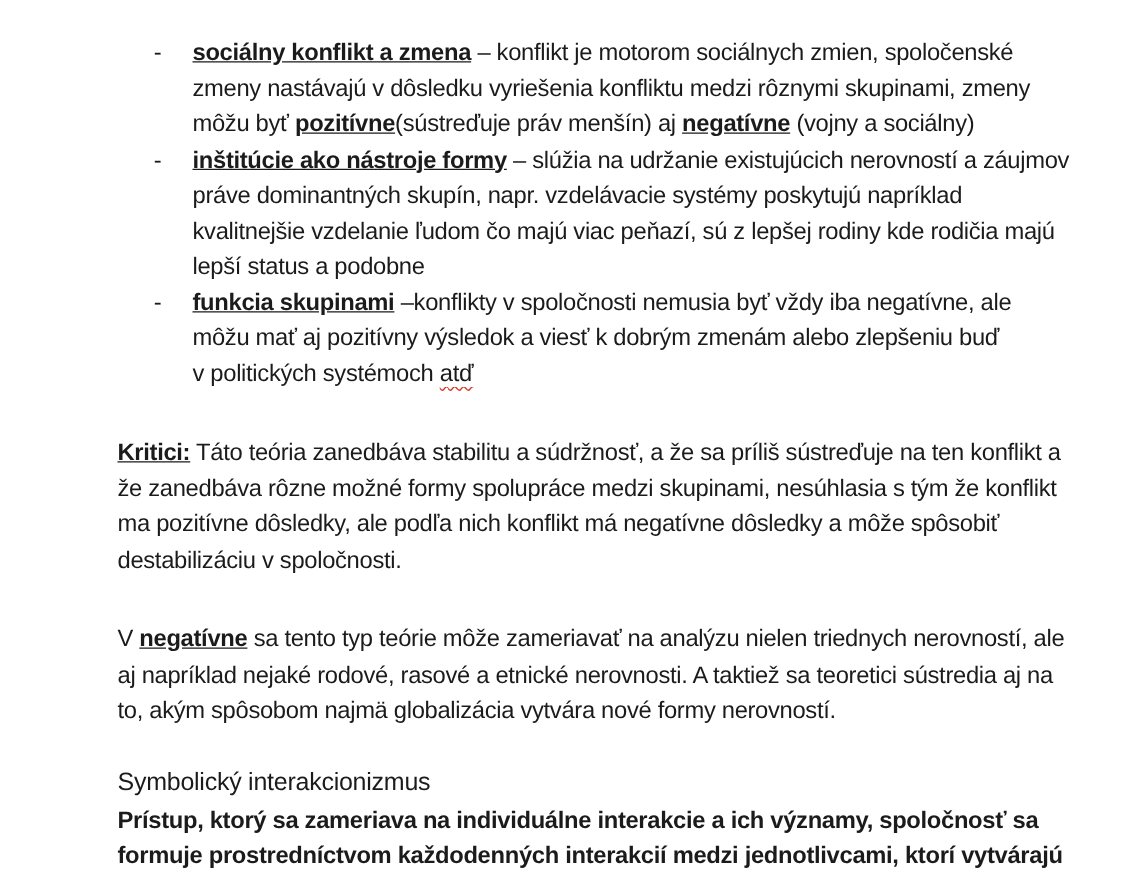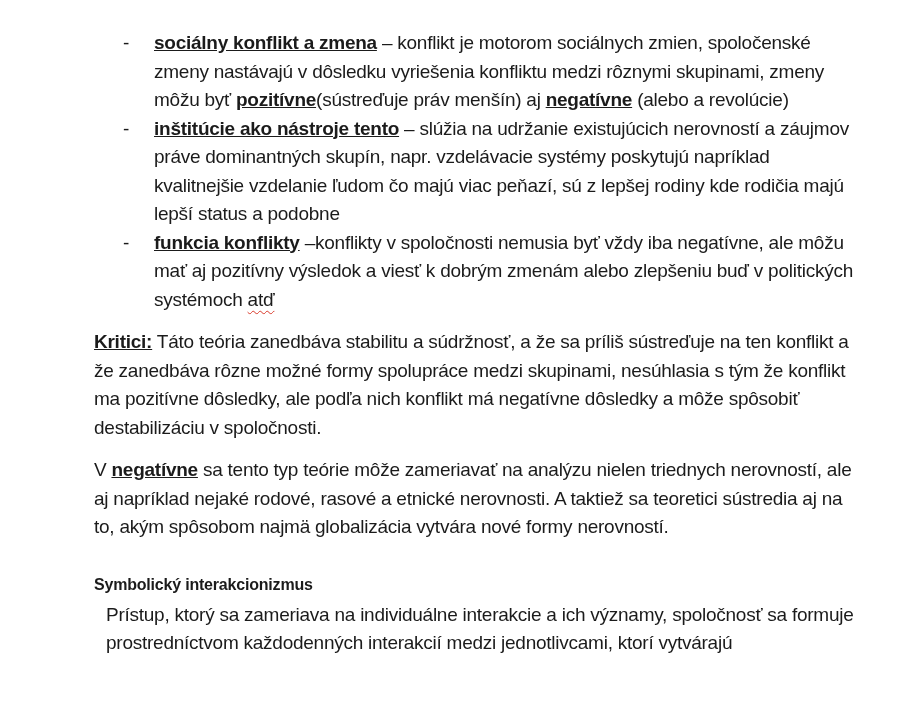--- a/index.html
+++ b/index.html
@@ -30,55 +30,55 @@
   }
   li.bitem{
     position:relative;
     padding-left:60px;
   }
   .bmark{
     position:absolute;
     left:29px;
     top:0;
   }
-  .para{margin:14px 0 0 0;}
+  .para{margin:35px 0 0 0;}
   h2.heading{
-    font-size:16px;
+    font-size:20px;
     line-height:31px;
     margin:27px 0 0 0;
-    font-weight:700;
+    font-weight:400;
     letter-spacing:-0.2px;
     color:var(--text,#141414);
   }
-  .para-close{margin:1px 0 0 12px;}
+  .para-close{margin:1px 0 0 0;font-weight:bold;}
   .sq{
     text-decoration-line:underline;
     text-decoration-style:wavy;
     text-decoration-color:var(--squiggle,#d93a2b);
     text-decoration-thickness:1px;
     text-underline-offset:4px;
   }
 </style>
 </head>
 <body style="background: rgb(255, 255, 255);">
 
 <div class="doc">
 
   <ul class="blist">
     <li class="bitem">
       <span class="bmark">-</span>
-      <span><span class="b">sociálny konflikt a zmena</span><span> – konflikt je motorom sociálnych zmien, spoločenské zmeny nastávajú v dôsledku vyriešenia konfliktu medzi rôznymi skupinami, zmeny môžu byť </span><span class="b">pozitívne</span><span>(sústreďuje práv menšín) aj </span><span class="b">negatívne</span><span> (alebo a revolúcie)</span></span>
+      <span><span class="b">sociálny konflikt a zmena</span><span> – konflikt je motorom sociálnych zmien, spoločenské zmeny nastávajú v dôsledku vyriešenia konfliktu medzi rôznymi skupinami, zmeny môžu byť </span><span class="b">pozitívne</span><span>(sústreďuje práv menšín) aj </span><span class="b">negatívne</span><span> (vojny a sociálny)</span></span>
     </li>
     <li class="bitem">
       <span class="bmark">-</span>
-      <span><span class="b">inštitúcie ako nástroje tento</span><span> – slúžia na udržanie existujúcich nerovností a&nbsp;záujmov práve dominantných skupín, napr. vzdelávacie systémy poskytujú napríklad kvalitnejšie vzdelanie ľudom čo majú viac peňazí, sú z&nbsp;lepšej rodiny kde rodičia majú lepší status a podobne</span></span>
+      <span><span class="b">inštitúcie ako nástroje formy</span><span> – slúžia na udržanie existujúcich nerovností a&nbsp;záujmov práve dominantných skupín, napr. vzdelávacie systémy poskytujú napríklad kvalitnejšie vzdelanie ľudom čo majú viac peňazí, sú z&nbsp;lepšej rodiny kde rodičia majú lepší status a podobne</span></span>
     </li>
     <li class="bitem">
       <span class="bmark">-</span>
-      <span><span class="b">funkcia konflikty</span><span> –konflikty v spoločnosti nemusia byť vždy iba negatívne, ale môžu mať aj pozitívny výsledok a viesť k dobrým zmenám alebo zlepšeniu buď v&nbsp;politických systémoch </span><span class="sq">atď</span></span>
+      <span><span class="b">funkcia skupinami</span><span> –konflikty v spoločnosti nemusia byť vždy iba negatívne, ale môžu mať aj pozitívny výsledok a viesť k dobrým zmenám alebo zlepšeniu buď v&nbsp;politických systémoch </span><span class="sq">atď</span></span>
     </li>
   </ul>
 
   <p class="para"><span class="b">Kritici:</span><span> Táto teória zanedbáva stabilitu a súdržnosť, a že sa príliš sústreďuje na ten konflikt a že zanedbáva rôzne možné formy spolupráce medzi skupinami, nesúhlasia s tým že konflikt ma pozitívne dôsledky, ale podľa nich konflikt má negatívne dôsledky a&nbsp;môže spôsobiť destabilizáciu v spoločnosti.</span></p>
 
   <p class="para"><span>V </span><span class="b">negatívne</span><span> sa tento typ teórie môže zameriavať na analýzu nielen triednych nerovností, ale aj napríklad nejaké rodové, rasové a etnické nerovnosti. A taktiež sa teoretici sústredia aj na to, akým spôsobom najmä globalizácia vytvára nové formy nerovností.</span></p>
 
   <h2 class="heading">Symbolický interakcionizmus</h2>
 
   <p class="para-close"><span>Prístup, ktorý sa zameriava na individuálne interakcie a ich významy, spoločnosť sa formuje prostredníctvom každodenných interakcií medzi jednotlivcami, ktorí vytvárajú</span></p>

